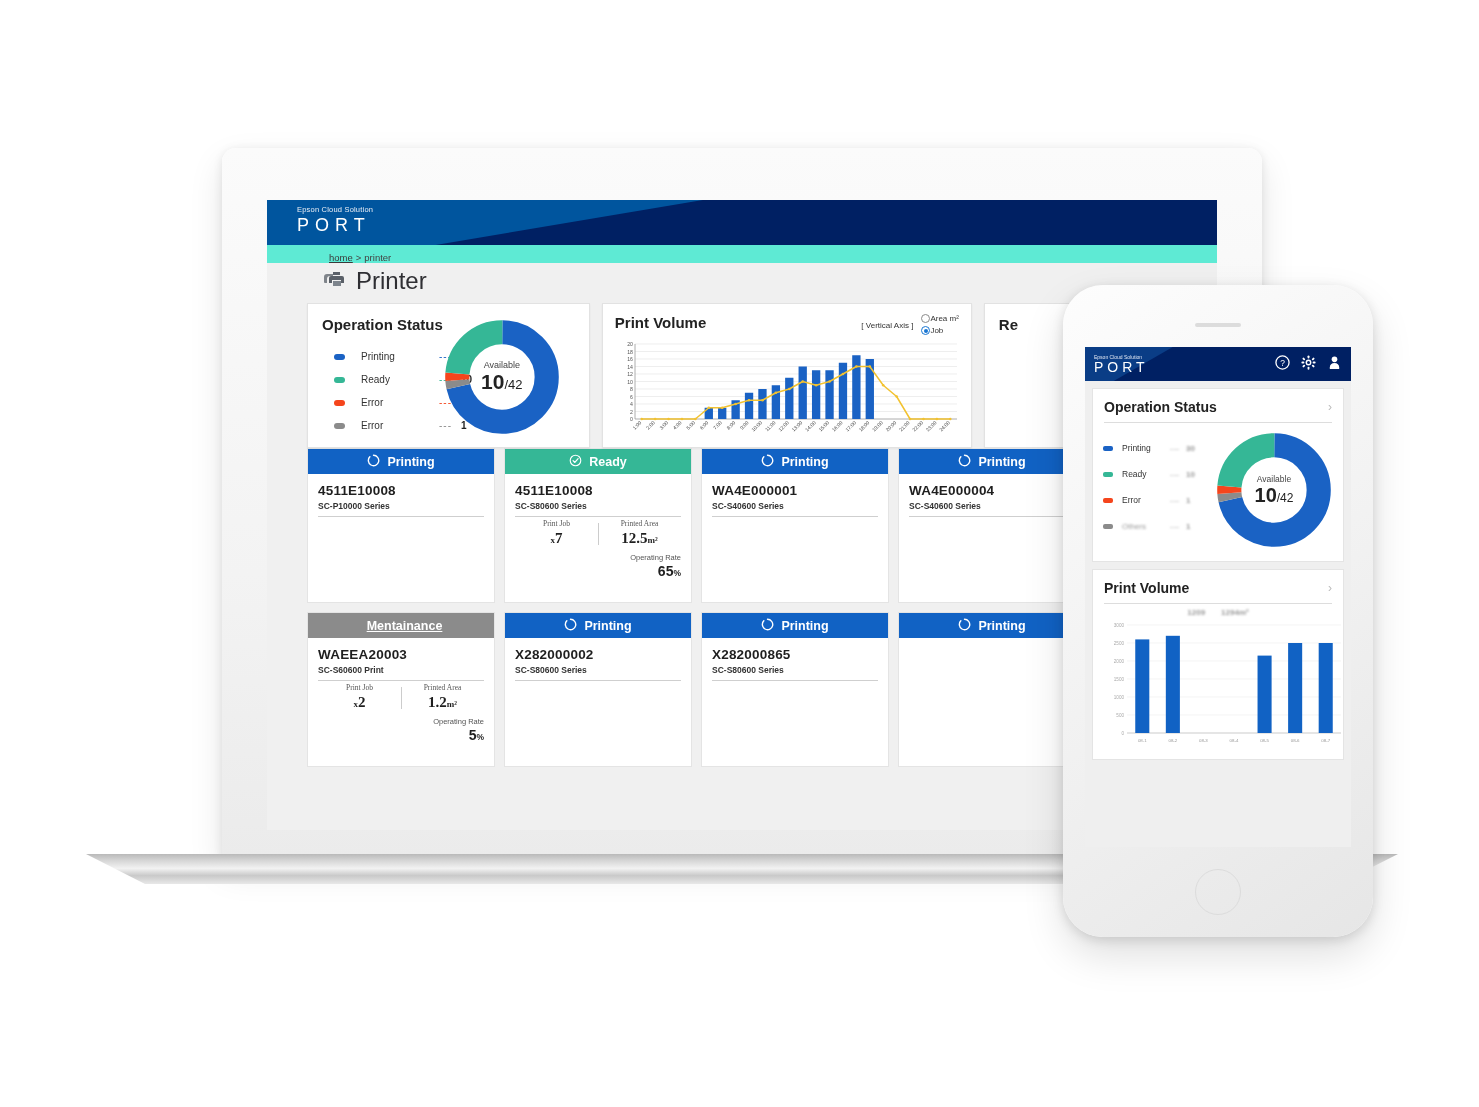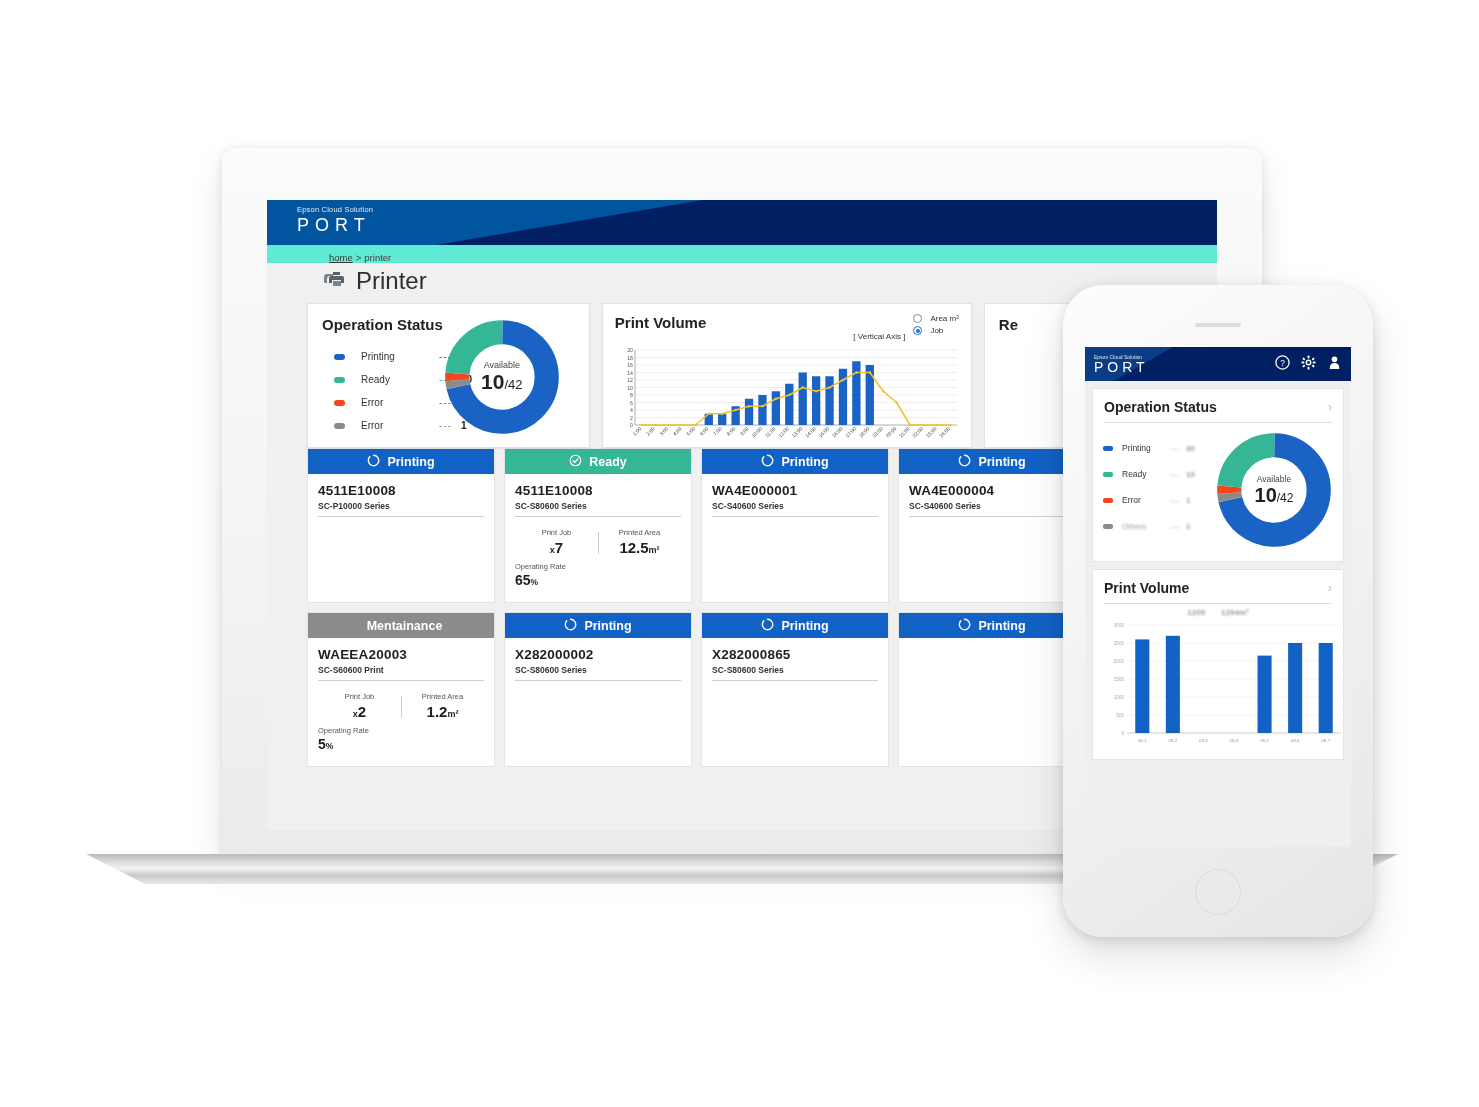--- a/index.html
+++ b/index.html
@@ -80,23 +80,23 @@
     position: absolute; inset: 0; display: flex; flex-direction: column;
     align-items: center; justify-content: center; pointer-events: none;
   }
   .donut-avail { font-size: 9px; color: #444; }
   .donut-nums { font-size: 13px; color: #222; }
   .donut-nums b { font-size: 21px; font-weight: bold; }
 
   #panel-pv { width: 370px; height: 145px; padding: 10px 12px; position: relative; }
   .pv-head { display: flex; align-items: flex-start; justify-content: space-between; }
   .axis-ctrl { display: flex; align-items: flex-start; gap: 8px; font-size: 8px; color: #333; }
-  .axis-label { margin-top: 18px; }
+  .axis-label { margin-top: 7px; }
   .radios { display: flex; flex-direction: column; gap: 3px; }
-  .radio { display: flex; align-items: center; gap: 8px; font-size: 8px; color: #333; text-align: center; }
+  .radio { display: flex; align-items: center; gap: 0; font-size: 8px; color: #333; text-align: center; }
   .rdot { width: 9px; height: 9px; border-radius: 50%; border: 1.4px solid #8a8a8a; background: #fff; position: relative; }
   .rdot.on { border-color: #1976d2; }
   .rdot.on::after {
     content: ""; position: absolute; left: 50%; top: 50%; transform: translate(-50%,-50%);
     width: 4px; height: 4px; border-radius: 50%; background: #1976d2;
   }
   .chart-box { position: relative; margin-top: 6px; height: 104px; }
 
   #panel-rp { width: 300px; height: 145px; padding: 12px 14px; }
 
@@ -106,36 +106,36 @@
     display: grid; grid-template-columns: repeat(5, 188px);
     gap: 9px; padding: 0 0 0 40px; background: #f0f0f0;
   }
   .card { background: #fff; border: 1px solid #e4e4e4; height: 155px; }
   .card-head {
     height: 25px; display: flex; align-items: center; justify-content: center; gap: 7px;
     color: #fff; font-size: 12.5px; font-weight: bold;
   }
   .card-head.printing { background: #1162c4; }
   .card-head.ready { background: #35b796; }
-  .card-head.maintain { background: #8b8b8b; }
+  .card-head.maintain { background: #8b8b8b; text-decoration: underline; }
   .card-body { padding: 9px 10px 12px; }
   .card-id { font-size: 13.5px; font-weight: bold; color: #1f1f1f; letter-spacing: .2px; }
   .card-model {
     font-size: 8.5px; font-weight: bold; color: #333; margin-top: 3px;
     padding-bottom: 5px; border-bottom: 1px solid #cfcfcf;
   }
-  .metrics { display: flex; margin-top: 11px; }
+  .metrics { display: flex; margin-top: 2px; font-family: Liberation Serif, serif; }
   .metric { flex: 1; text-align: center; position: relative; }
   .metric + .metric::before {
     content: ""; position: absolute; left: 0; top: 4px; bottom: 2px; width: 1px; background: #ccc;
   }
   .metric-label { font-size: 7.5px; color: #555; }
   .metric-value { font-size: 15px; font-weight: bold; color: #1f1f1f; margin-top: 2px; }
   .metric-value .small { font-size: 9px; font-weight: bold; }
-  .rate { text-align: left; margin-top: 6px; }
+  .rate { text-align: right; margin-top: 6px; }
   .rate-label { font-size: 7.5px; color: #555; }
   .rate-value { font-size: 14px; font-weight: bold; color: #1f1f1f; margin-top: 1px; }
   .rate-value .small { font-size: 8.5px; }
 
   
   #phone { position: absolute; left: 1063px; top: 285px; width: 310px; height: 652px; }
   #phone-body {
     position: absolute; inset: 0; border-radius: 40px;
     background: linear-gradient(145deg,#fdfdfd 0%,#f1f1f1 55%,#e6e6e6 100%);
     box-shadow: 0 3px 12px rgba(0,0,0,.13), 0 18px 40px rgba(0,0,0,.13);

